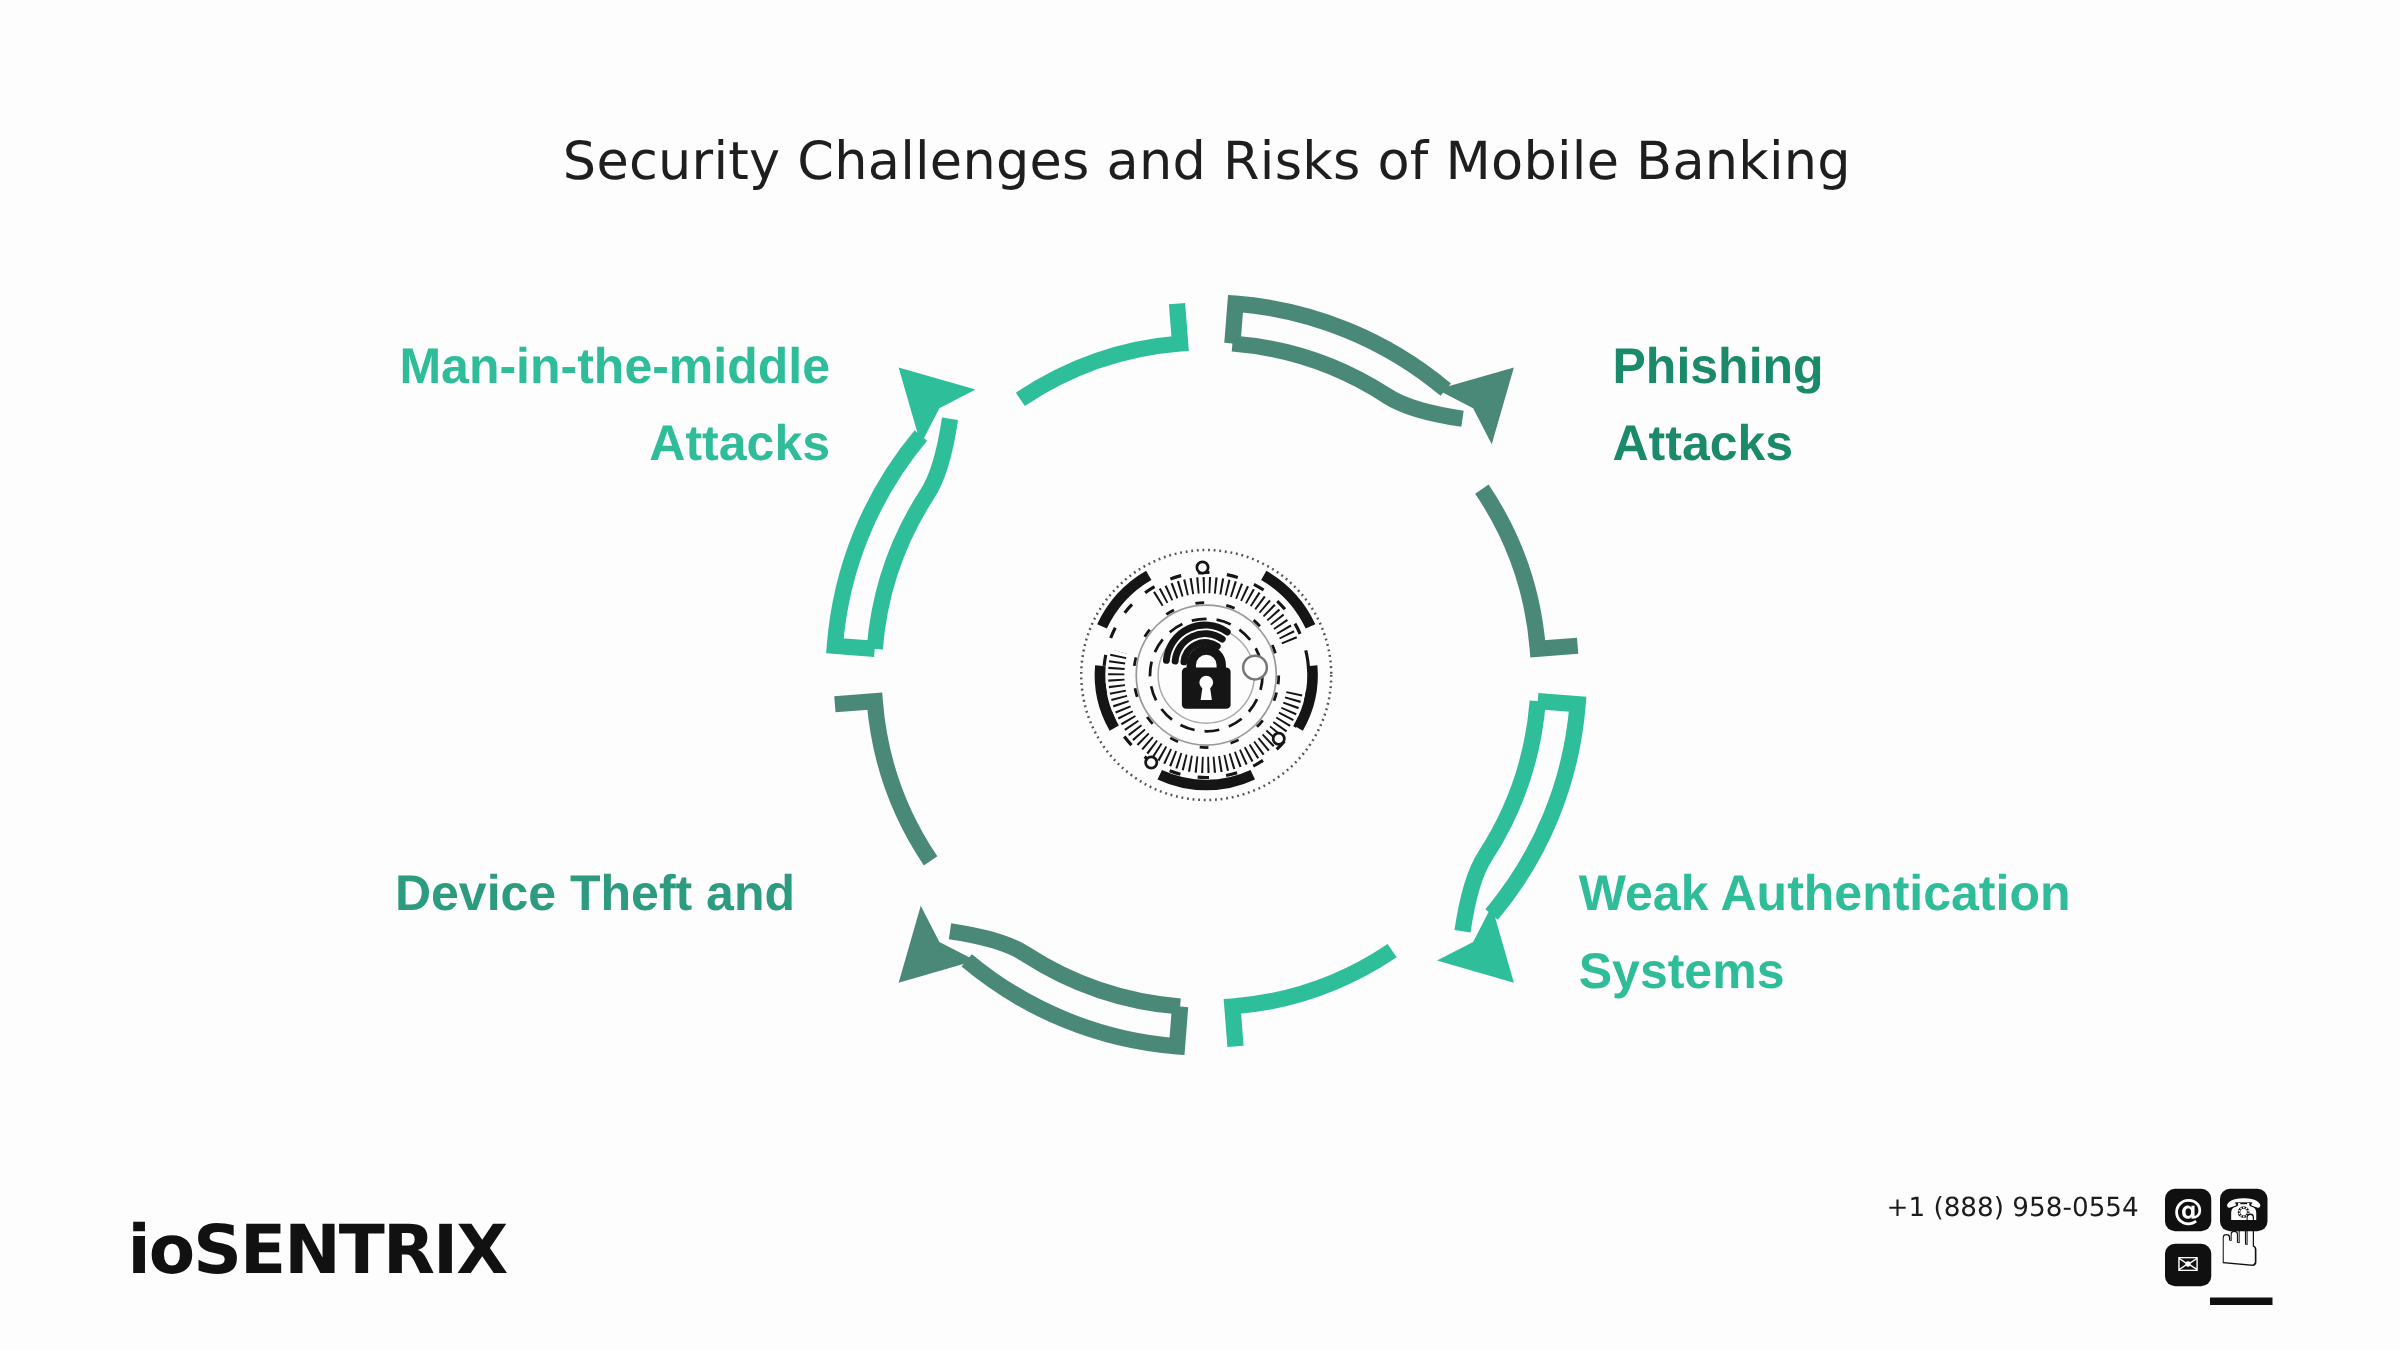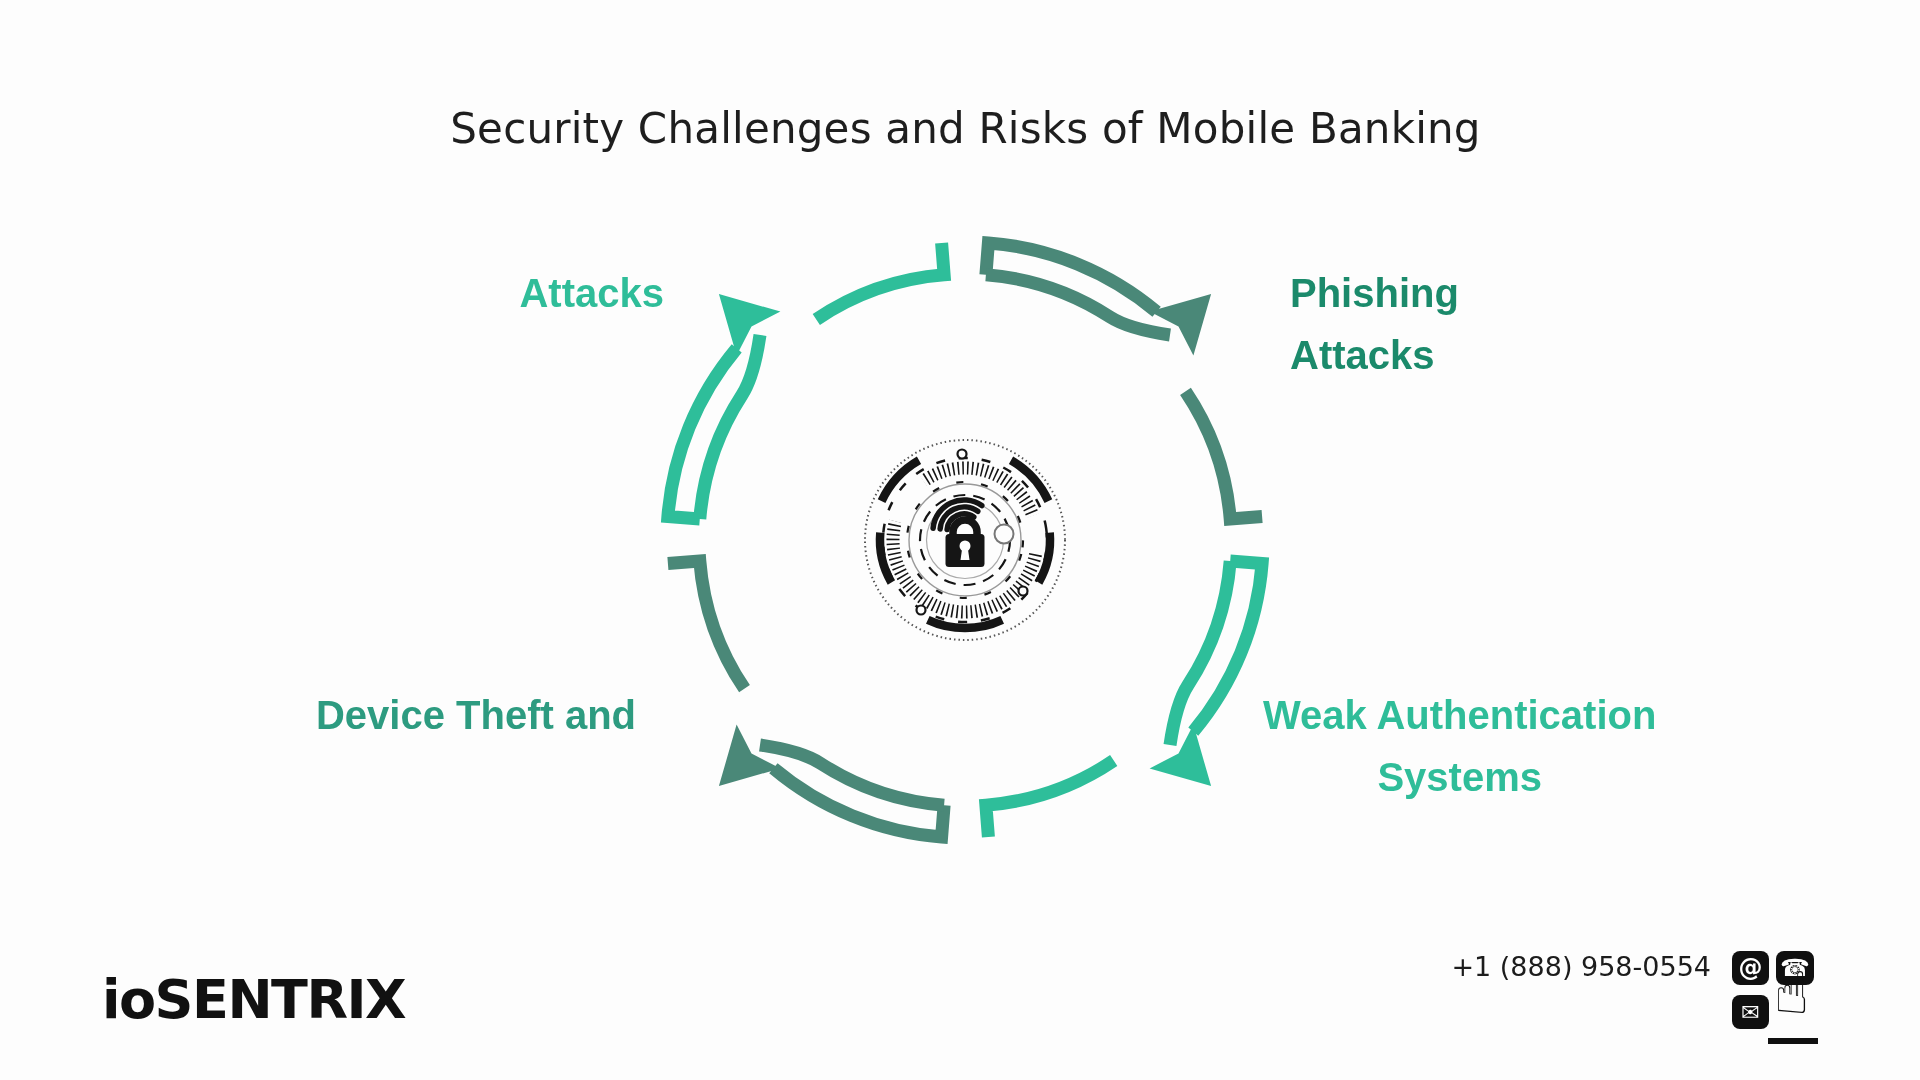--- a/index.html
+++ b/index.html
@@ -21,31 +21,31 @@
   
   .risk-label{
     font-size:40px;font-weight:700;line-height:62px;
     font-family:"Liberation Sans","DejaVu Sans",sans-serif;
     white-space:nowrap;
   }
   .risk-label span{display:block;}
   .lbl-top-left{top:262px;right:1267px;text-align:right;}
   .lbl-top-right{top:262px;left:1290px;text-align:left;}
   .lbl-bottom-left{top:684px;right:1295px;text-align:right;}
-  .lbl-bottom-right{top:684px;left:1263px;text-align:center;}
+  .lbl-bottom-right{top:684px;left:1263px;text-align:left;}
 
   
   .logo{
     left:102px;top:968px;
     font-size:54px;font-weight:700;color:#111;letter-spacing:-1.5px;
     font-family:"DejaVu Sans","Liberation Sans",sans-serif;
   }
   .contact{
     right:220px;top:946px;text-align:right;
-    font-size:27px;line-height:41px;color:#1c1c1c;
+    font-size:21px;line-height:41px;color:#1c1c1c;
     font-family:"DejaVu Sans","Liberation Sans",sans-serif;
   }
   .icon-sq{
     display:flex;align-items:center;justify-content:center;
     background:#101010;color:#fff;border-radius:8px;
     font-family:"DejaVu Sans",sans-serif;
   }
   .sq-at{left:1732px;top:951px;width:37px;height:34px;font-size:24px;font-weight:700;}
   .sq-phone{left:1776px;top:951px;width:38px;height:34px;font-size:24px;}
   .sq-mail{left:1732px;top:995px;width:37px;height:34px;font-size:22px;}
@@ -115,20 +115,21 @@
       </g>
 
       <path d="M -12 -5 L -12 -8 A 12 12 0 0 1 12 -8 L 12 -5" stroke-width="7.5"></path>
       <rect x="-19.5" y="-6" width="39" height="33" rx="3.5" fill="#151515" stroke="none"></rect>
       <circle cx="0" cy="6" r="5.5" fill="#fdfdfd" stroke="none"></circle>
       <path d="M -3 9.5 L 3 9.5 L 4.5 20 L -4.5 20 Z" fill="#fdfdfd" stroke="none"></path>
     </g>
   </svg>
 
   <div class="abs risk-label lbl-top-left" style="color: rgb(47, 189, 153);">
+    <span>Man-in-the-middle</span>
     <span>Attacks</span>
   </div>
   <div class="abs risk-label lbl-top-right" style="color: rgb(27, 138, 107);">
     <span>Phishing</span>
     <span>Attacks</span>
   </div>
   <div class="abs risk-label lbl-bottom-left" style="color: rgb(45, 155, 128); margin-left: 16px;">
     <span>Device Theft and</span>
   </div>
   <div class="abs risk-label lbl-bottom-right" style="color: rgb(47, 189, 153);">

